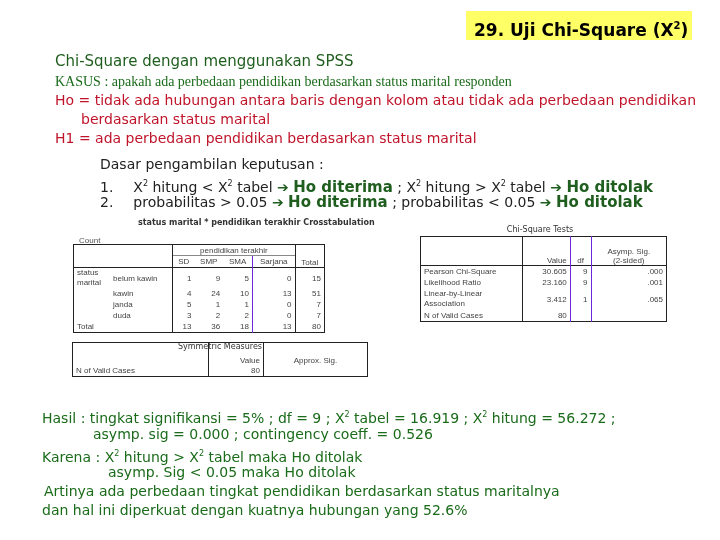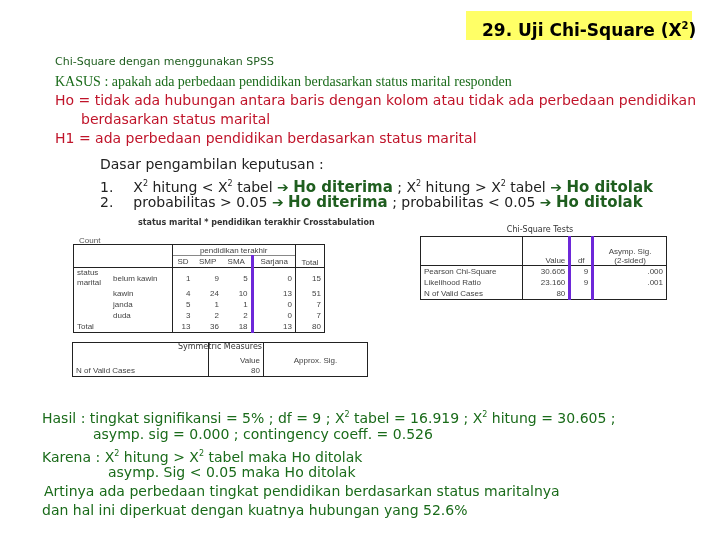--- a/index.html
+++ b/index.html
@@ -1,48 +1,48 @@
 <!DOCTYPE html>
 <html><head>
 <meta charset="utf-8">
 <style>
   html, body { margin:0; padding:0; }
   body { width:720px; height:540px; background:#ffffff; position:relative; overflow:hidden;
          font-family:"DejaVu Sans", sans-serif; }
   .abs { position:absolute; }
   .title-box { left:466px; top:11px; width:226px; height:29px; background:#ffff66;
-               font-weight:bold; font-size:17px; color:#000; line-height:29px; padding-left:16px; box-sizing:border-box; white-space:nowrap; }
+               font-weight:bold; font-size:17px; color:#000; line-height:29px; padding-left:8px; box-sizing:border-box; white-space:nowrap; }
   .title-box sup { font-size:10px; vertical-align:7px; }
   .txt { font-size:14px; white-space:nowrap; line-height:19px; }
   .green { color:#1a6b1a;font-family:Liberation Serif, serif; }
   .dark-green { color:#1f5e1f; }
   .red { color:#c0142a; }
   .blk { color:#222; }
   .sub2 { font-size:8px; vertical-align:6px; }
   .bold { font-weight:bold; font-size:15px; }
   .arrow { font-weight:bold; }
   
   .spss { font-family:"Liberation Sans", sans-serif; font-size:8px; color:#555; }
   .spss-title { font-weight:bold; font-size:8px; color:#333; text-align:center; white-space:nowrap; }
   table.t { border-collapse:collapse; font-family:"Liberation Sans", sans-serif; font-size:8px; color:#444; position:absolute; }
   table.t td { padding:0 3px; height:11px; white-space:nowrap; }
   .num { text-align:right; }
   .bx { border:1px solid #222; }
   .bl { border-left:1px solid #222; }
-  .bl-g { border-left:3px solid #6d28d9; }
+  .bl-g { border-left:1px solid #6d28d9; }
   .bt { border-top:1px solid #222; }
   .bt-g { border-top:1px solid #888; }
   .res { font-size:14px; color:#1a6b1a; white-space:nowrap; line-height:19.5px; }
 </style>
 </head>
 <body>
 
 <div class="abs title-box"><span>29. Uji Chi-Square (X</span><sup>2</sup><span>)</span></div>
 
-<div class="abs txt dark-green" style="left:55px;top:52px;font-size:11px;">Chi-Square dengan menggunakan SPSS</div>
+<div class="abs txt dark-green" style="left:55px;top:52px;font-size:15px;">Chi-Square dengan menggunakan SPSS</div>
 <div class="abs txt green" style="left:55px;top:72px;">KASUS : apakah ada perbedaan pendidikan berdasarkan status marital responden</div>
 <div class="abs txt red" style="left:55px;top:91px;">Ho = tidak ada hubungan antara baris dengan kolom atau tidak ada perbedaan pendidikan</div>
 <div class="abs txt red" style="left:81px;top:110px;">berdasarkan status marital</div>
 <div class="abs txt red" style="left:55px;top:129px;">H1 = ada perbedaan pendidikan berdasarkan status marital</div>
 
 <div class="abs txt blk" style="left:100px;top:155px;">Dasar pengambilan keputusan :</div>
 <div class="abs txt blk" style="left:100px;top:174px;">
   <span>1.</span><span style="display:inline-block;width:20px"></span><span>X</span><span class="sub2">2</span><span> hitung &lt; X</span><span class="sub2">2</span><span> tabel </span><span class="arrow dark-green">➔</span> <span class="bold dark-green">Ho diterima</span><span> ; X</span><span class="sub2">2</span><span> hitung &gt; X</span><span class="sub2">2</span><span> tabel </span><span class="arrow dark-green">➔</span> <span class="bold dark-green">Ho ditolak</span>
 </div>
 <div class="abs txt blk" style="left:100px;top:193px;">
@@ -126,20 +126,26 @@
     <td class="bt bl-g num">9</td>
     <td class="bt bl-g num">.000</td>
   </tr>
   <tr>
     <td>Likelihood Ratio</td>
     <td class="bl num">23.160</td>
     <td class="bl-g num">9</td>
     <td class="bl-g num">.001</td>
   </tr>
   <tr>
+    <td style="line-height:10px;height:22px;"><span>Linear-by-Linear</span><br><span>Association</span></td>
+    <td class="bl num">3.412</td>
+    <td class="bl-g num">1</td>
+    <td class="bl-g num">.065</td>
+  </tr>
+  <tr>
     <td>N of Valid Cases</td>
     <td class="bl num">80</td>
     <td class="bl-g num"></td>
     <td class="bl-g num"></td>
   </tr>
 </tbody>
   </table>
 
 <div class="abs spss-title" style="left:160px;top:342px;width:120px;font-weight:normal;">Symmetric Measures</div>
 <table class="t bx" style="left:72px;top:342px;width:296px;">
@@ -150,18 +156,18 @@
     <td class="bl" style="vertical-align:bottom;text-align:center;">Approx. Sig.</td>
   </tr>
   <tr>
     <td colspan="2">N of Valid Cases</td>
     <td class="bl num">80</td>
     <td class="bl num"></td>
   </tr>
 </tbody>
   </table>
 
-<div class="abs res" style="left:42px;top:405px;"><span>Hasil : tingkat signifikansi = 5% ; df = 9 ; X</span><span class="sub2">2</span><span> tabel = 16.919 ; X</span><span class="sub2">2</span><span> hitung = 30.605 ;</span></div>
+<div class="abs res" style="left:42px;top:405px;"><span>Hasil : tingkat signifikansi = 5% ; df = 9 ; X</span><span class="sub2">2</span><span> tabel = 16.919 ; X</span><span class="sub2">2</span><span> hitung = 56.272 ;</span></div>
 <div class="abs res" style="left:93px;top:425px;">asymp. sig = 0.000 ; contingency coeff. = 0.526</div>
 <div class="abs res" style="left:42px;top:444px;"><span>Karena : X</span><span class="sub2">2</span><span> hitung &gt; X</span><span class="sub2">2</span><span> tabel maka Ho ditolak</span></div>
 <div class="abs res" style="left:108px;top:463px;">asymp. Sig &lt; 0.05 maka Ho ditolak</div>
 <div class="abs res" style="left:44px;top:482px;">Artinya ada perbedaan tingkat pendidikan berdasarkan status maritalnya</div>
 <div class="abs res" style="left:42px;top:501px;">dan hal ini diperkuat dengan kuatnya hubungan yang 52.6%</div>
 
 </body></html>

